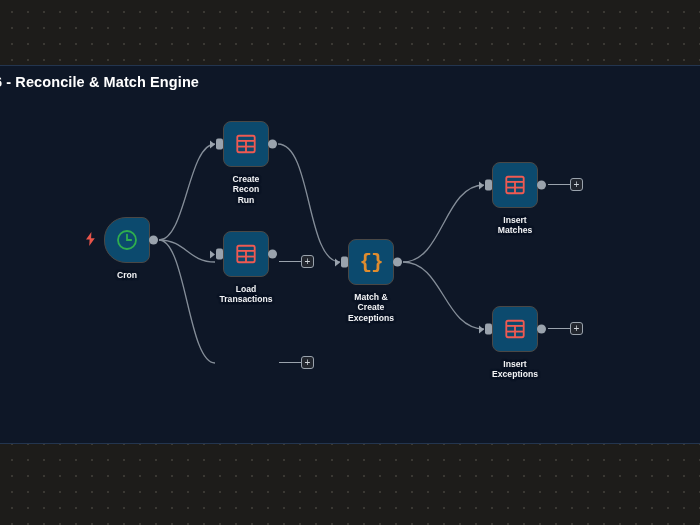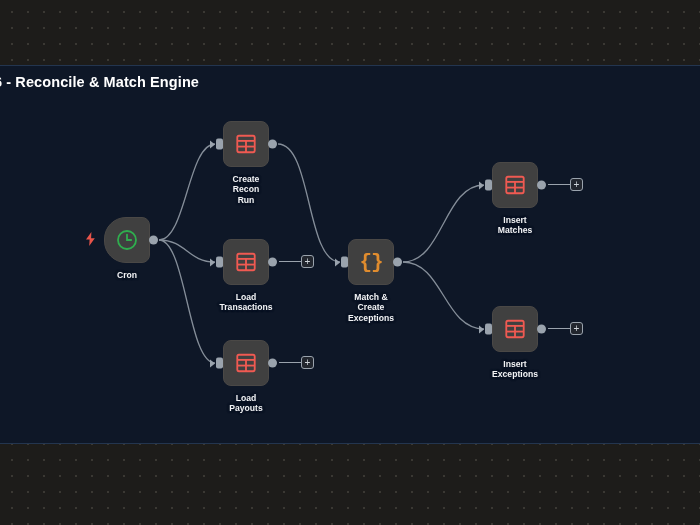--- a/index.html
+++ b/index.html
@@ -54,21 +54,21 @@
     width: 700px;
     height: 379px;
     pointer-events: none;
   }
 
   
   .node {
     position: absolute;
     width: 46px;
     height: 46px;
-    background: #404040;
+    background: #0c4a6e;
     border: 1px solid #4a4846;
     border-radius: 8px;
     display: flex;
     align-items: center;
     justify-content: center;
     z-index: 5;
   }
   .node.trigger {
     border-radius: 22px 8px 8px 22px;
     text-decoration: underline;
@@ -217,43 +217,32 @@
         <rect x="2.5" y="3" width="19" height="18" rx="1.8" fill="none" stroke="#f05a52" stroke-width="2"></rect>
         <line x1="2.5" y1="8.6" x2="21.5" y2="8.6" stroke="#f05a52" stroke-width="2"></line>
         <line x1="2.5" y1="14.8" x2="21.5" y2="14.8" stroke="#f05a52" stroke-width="2"></line>
         <line x1="12" y1="8.6" x2="12" y2="21" stroke="#f05a52" stroke-width="2"></line>
       </svg>
       <div class="handle-in"></div>
       <div class="handle-out"></div>
       <div class="node-label">Create Recon Run</div>
     </div>
 
-    <div class="node" style="left:223px; top:173px;">
+    <div class="node" style="left:223px; top:165px;">
       <svg width="22" height="22" viewBox="0 0 24 24" class="tbl-icon" xmlns="http://www.w3.org/2000/svg">
         <rect x="2.5" y="3" width="19" height="18" rx="1.8" fill="none" stroke="#f05a52" stroke-width="2"></rect>
         <line x1="2.5" y1="8.6" x2="21.5" y2="8.6" stroke="#f05a52" stroke-width="2"></line>
         <line x1="2.5" y1="14.8" x2="21.5" y2="14.8" stroke="#f05a52" stroke-width="2"></line>
         <line x1="12" y1="8.6" x2="12" y2="21" stroke="#f05a52" stroke-width="2"></line>
       </svg>
       <div class="handle-in"></div>
       <div class="handle-out"></div>
       <div class="node-label">Load Transactions</div>
     </div>
 
-    <div class="node" style="left:223px; top:274px;">
-      <svg width="22" height="22" viewBox="0 0 24 24" class="tbl-icon" xmlns="http://www.w3.org/2000/svg">
-        <rect x="2.5" y="3" width="19" height="18" rx="1.8" fill="none" stroke="#f05a52" stroke-width="2"></rect>
-        <line x1="2.5" y1="8.6" x2="21.5" y2="8.6" stroke="#f05a52" stroke-width="2"></line>
-        <line x1="2.5" y1="14.8" x2="21.5" y2="14.8" stroke="#f05a52" stroke-width="2"></line>
-        <line x1="12" y1="8.6" x2="12" y2="21" stroke="#f05a52" stroke-width="2"></line>
-      </svg>
-      <div class="handle-in"></div>
-      <div class="handle-out"></div>
-      <div class="node-label">Load Payouts</div>
-    </div>
 
     <div class="node" style="left:348px; top:173px;">
       <span class="code-icon">{}</span>
       <div class="handle-in"></div>
       <div class="handle-out"></div>
       <div class="node-label">Match &amp; Create
 Exceptions</div>
     </div>
 
     <div class="node" style="left:492px; top:240px;">

